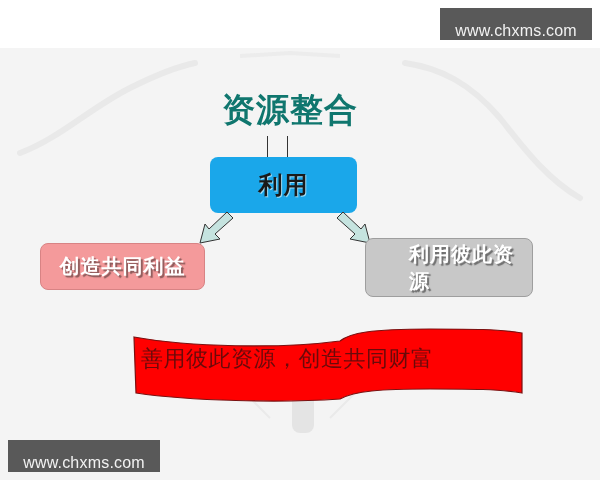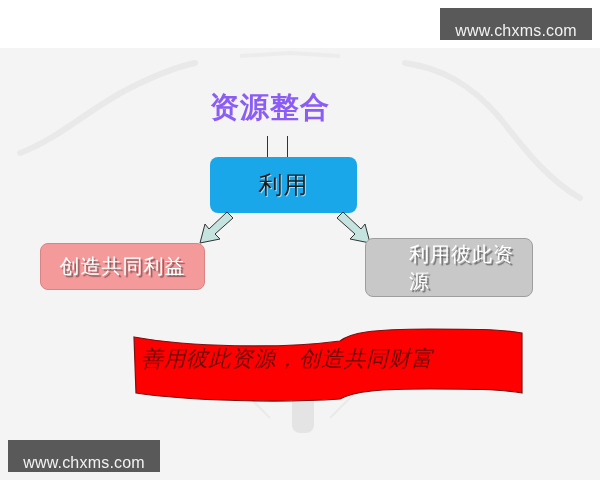--- a/index.html
+++ b/index.html
@@ -17,30 +17,30 @@
     .watermark {
       position: absolute; background: #595959; color: #f2f2f2;
       font-family: "Liberation Sans", sans-serif; font-size: 16px;
       display: flex; align-items: flex-end; justify-content: center;
       letter-spacing: 0.2px;
     }
     .wm-top { left: 440px; top: 8px; width: 152px; height: 32px; }
     .wm-bottom { left: 8px; top: 440px; width: 152px; height: 32px; }
 
     .title {
-      position: absolute; left: 210px; top: 88px; width: 160px; text-align: left;
-      font-size: 29px; font-weight: bold; color: #8b5cf6; letter-spacing: 1px;
+      position: absolute; left: 210px; top: 88px; width: 160px; text-align: center;
+      font-size: 33px; font-weight: bold; color: #0f766e; letter-spacing: 1px;
     }
     .vline { position: absolute; width: 1px; background: #333333; }
     .vline.l { left: 267px; top: 136px; height: 34px; }
     .vline.r { left: 287px; top: 136px; height: 33px; }
 
     .box {
       position: absolute; display: flex; align-items: center; justify-content: center;
-      border-radius: 8px; font-weight: normal; letter-spacing: 1px;
+      border-radius: 8px; font-weight: bold; letter-spacing: 1px;
     }
     .box-use {
       left: 210px; top: 157px; width: 147px; height: 56px;
       background: #1aa7ea; color: #1a1a1a; font-size: 24px;
       text-shadow: 1px 1px 0 #9fdcf7;
     }
     .box-common {
       left: 40px; top: 243px; width: 165px; height: 47px;
       background: #f49a9b; border: 1px solid #d88384; color: #ffffff; font-size: 20px;
       text-shadow: 2px 2px 1px #8c5a5a;
@@ -50,21 +50,21 @@
       left: 365px; top: 238px; width: 168px; height: 59px;
       background: #c8c8c8; border: 1px solid #9e9e9e; color: #ffffff; font-size: 20px;
       text-shadow: 2px 2px 1px #6e6e6e;
       box-sizing: border-box;
       padding-left: 43px;
     }
     .arrow { position: absolute; }
     .banner { position: absolute; left: 130px; top: 323px; width: 396px; height: 80px; }
     .banner-text {
       position: absolute; left: 141px; top: 344px; width: 330px;
-      font-size: 22px; color: #6a0a0a; letter-spacing: 0.5px; white-space: nowrap; font-style: italic;
+      font-size: 22px; color: #6a0a0a; letter-spacing: 0.5px; white-space: nowrap;
     }
   </style>
 </head>
 <body>
 
 <div class="watermark wm-top">
   <span>www.chxms.com</span>
 </div>
 
 <div class="slide">

